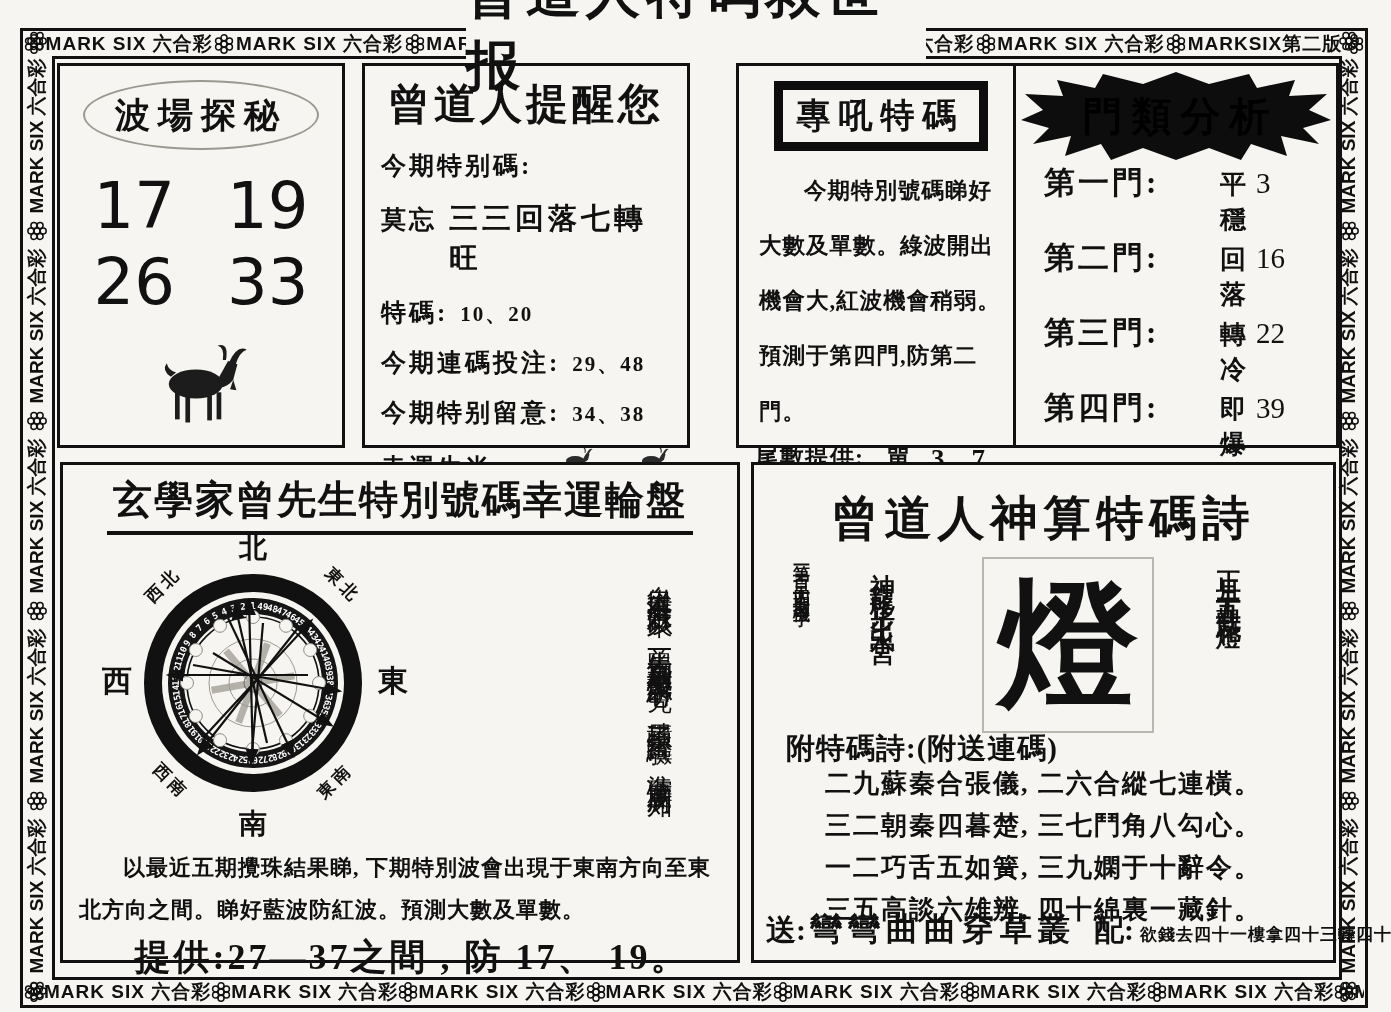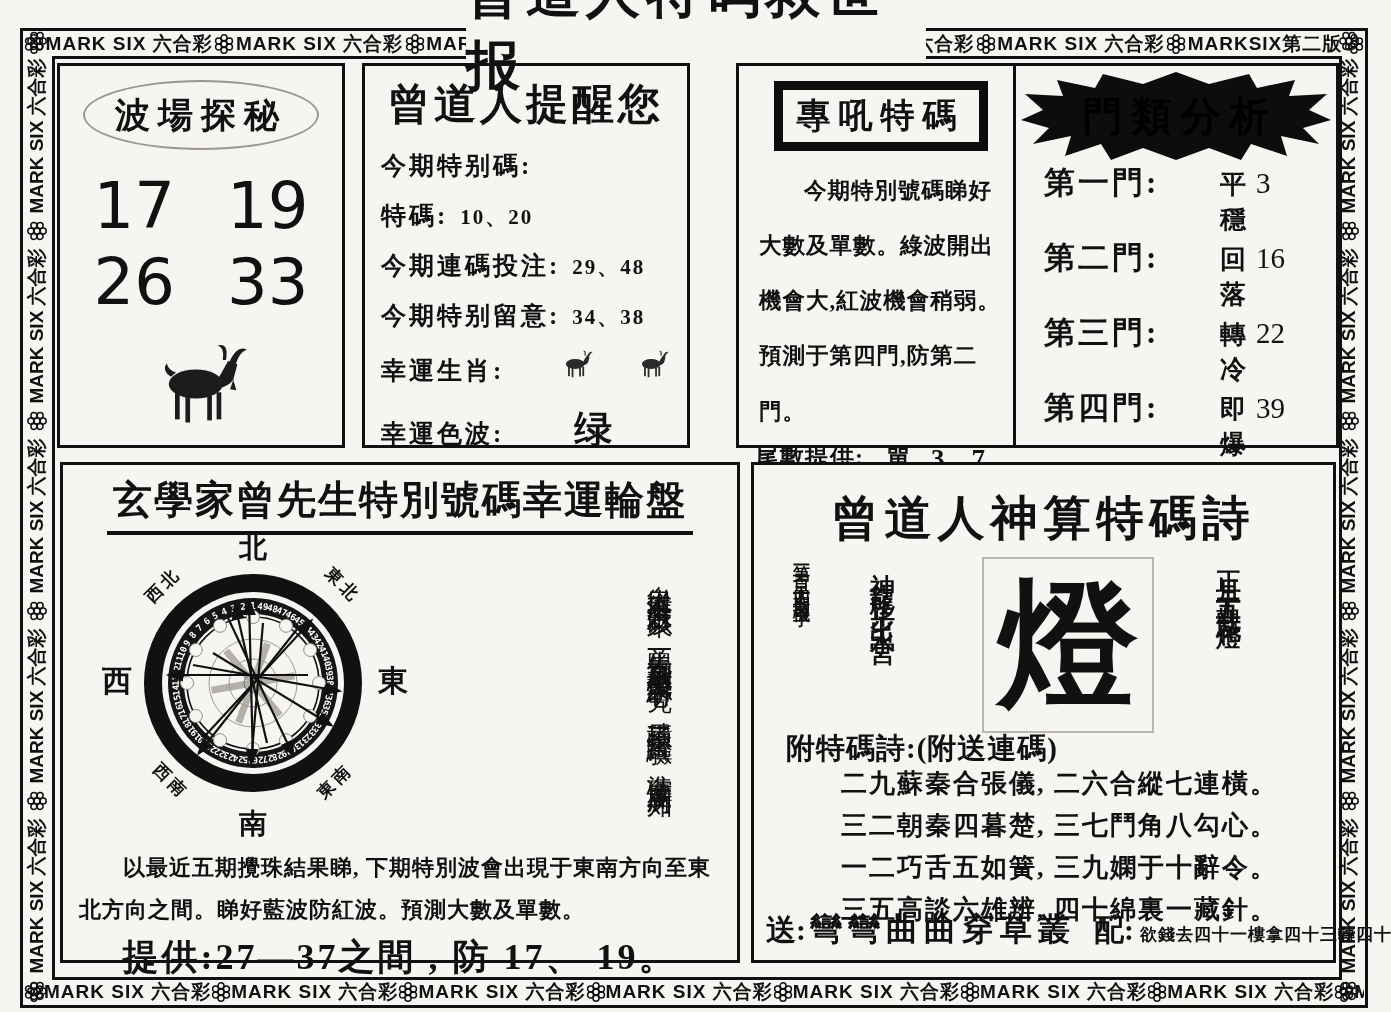--- a/index.html
+++ b/index.html
@@ -70,34 +70,34 @@
   
   .box5{left:60px;top:462px;width:680px;height:501px;}
   .wheel-title{margin:8px auto 0;width:fit-content;font-size:39px;font-weight:bold;letter-spacing:2px;
         border-bottom:4px solid #111;padding:0 6px 4px;}
   #wheel-svg{position:absolute;left:20px;top:68px;}
   .vpara{position:absolute;left:330px;top:100px;width:295px;height:282px;
         writing-mode:vertical-rl;text-orientation:upright;font-size:26px;line-height:2.2;
         letter-spacing:3px;font-weight:500;}
   .wbottom{position:absolute;left:16px;top:382px;width:645px;margin:0;font-size:22px;
         line-height:1.9;text-indent:2em;font-weight:600;letter-spacing:1px;}
-  .wprovide{position:absolute;left:0;top:468px;width:100%;text-align:center;font-size:36px;
+  .wprovide{position:absolute;left:12px;top:468px;width:100%;text-align:center;font-size:36px;
         font-weight:600;letter-spacing:3px;}
   
   .box6{left:751px;top:462px;width:585px;height:501px;}
   .box6 h2{margin:22px 0 0;text-align:center;font-size:47px;font-weight:bold;letter-spacing:6px;}
   .v{position:absolute;writing-mode:vertical-rl;text-orientation:upright;}
   .issue{left:36px;top:86px;height:210px;font-size:17px;letter-spacing:5px;font-weight:600;}
   .left-poem{left:112px;top:88px;height:215px;font-size:25px;letter-spacing:11px;font-weight:600;}
   .bigchar-box{position:absolute;left:228px;top:92px;width:168px;height:172px;border:2px solid #b9b7af;
         display:flex;align-items:center;justify-content:center;}
   .bigchar-box span{font-size:140px;font-weight:bold;line-height:1;}
   .right-poem{left:458px;top:86px;height:220px;font-size:25px;letter-spacing:9px;font-weight:600;}
   .subtitle{position:absolute;left:32px;top:264px;font-size:29px;font-weight:600;letter-spacing:1px;}
-  .poem{position:absolute;left:0;top:298px;width:100%;text-align:center;margin-left:16px;}
+  .poem{position:absolute;left:0;top:298px;width:100%;text-align:center;}
   .poem div{font-size:26px;font-weight:600;letter-spacing:2px;line-height:42px;}
   .sendrow{position:absolute;left:12px;bottom:8px;right:8px;display:flex;align-items:baseline;white-space:nowrap;}
   .sdl{font-size:30px;font-weight:bold;}
   .sdv{font-size:32px;font-weight:bold;letter-spacing:6px;margin-left:4px;}
   .mtl{font-size:30px;font-weight:bold;margin-left:18px;}
   .mtv{font-size:17px;font-weight:bold;margin-left:6px;letter-spacing:1px;}
   .wnum{font-size:9px;fill:#fff;font-family:"DejaVu Sans Mono","Liberation Mono",monospace;font-weight:bold;}
   .dirlab{font-family:"Liberation Serif","DejaVu Serif",serif;font-weight:bold;fill:#111;}
 </style>
 </head>
@@ -477,20 +477,24 @@
         </g>
       </svg>
     </div>
   </section>
 
   <section class="box box2">
     <h2>曾道人提醒您</h2>
     <div class="rline">
       <span class="rlab">今期特别碼:</span>
       <span class="rval"></span>
+    </div>
+    <div class="rline">
+      <span class="rlab">莫忘</span>
+      <span class="rval phrase">三三回落七轉旺</span>
     </div>
     <div class="rline">
       <span class="rlab">特碼:</span>
       <span class="rval">10、20</span>
     </div>
     <div class="rline">
       <span class="rlab">今期連碼投注:</span>
       <span class="rval">29、48</span>
     </div>
     <div class="rline">

